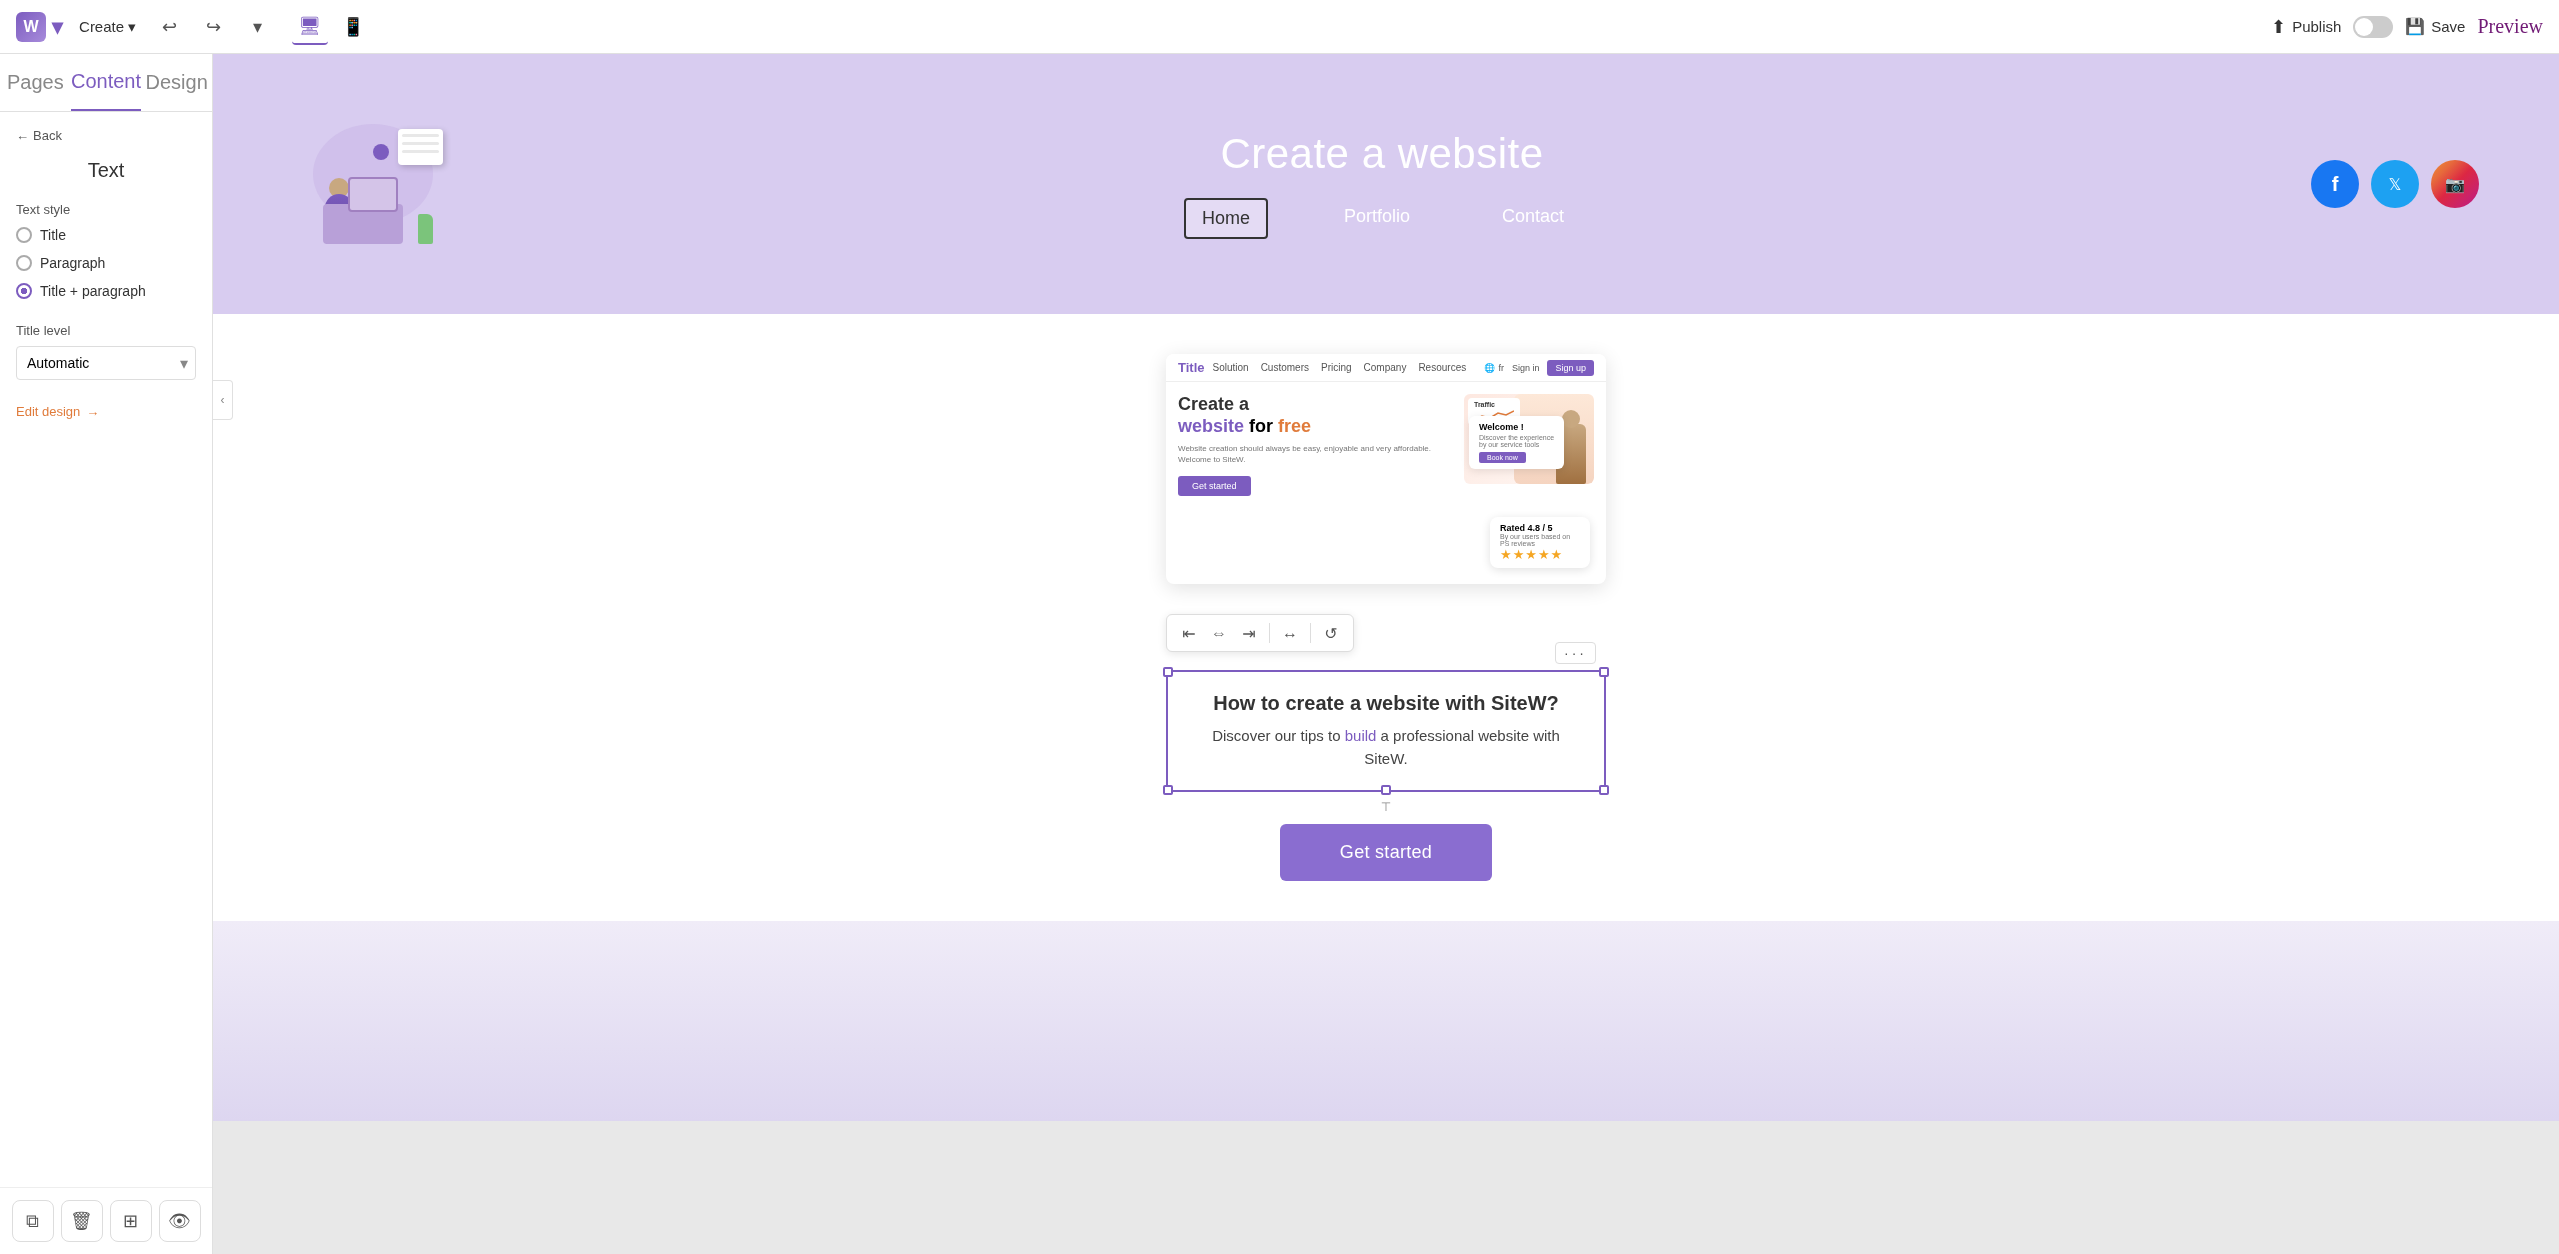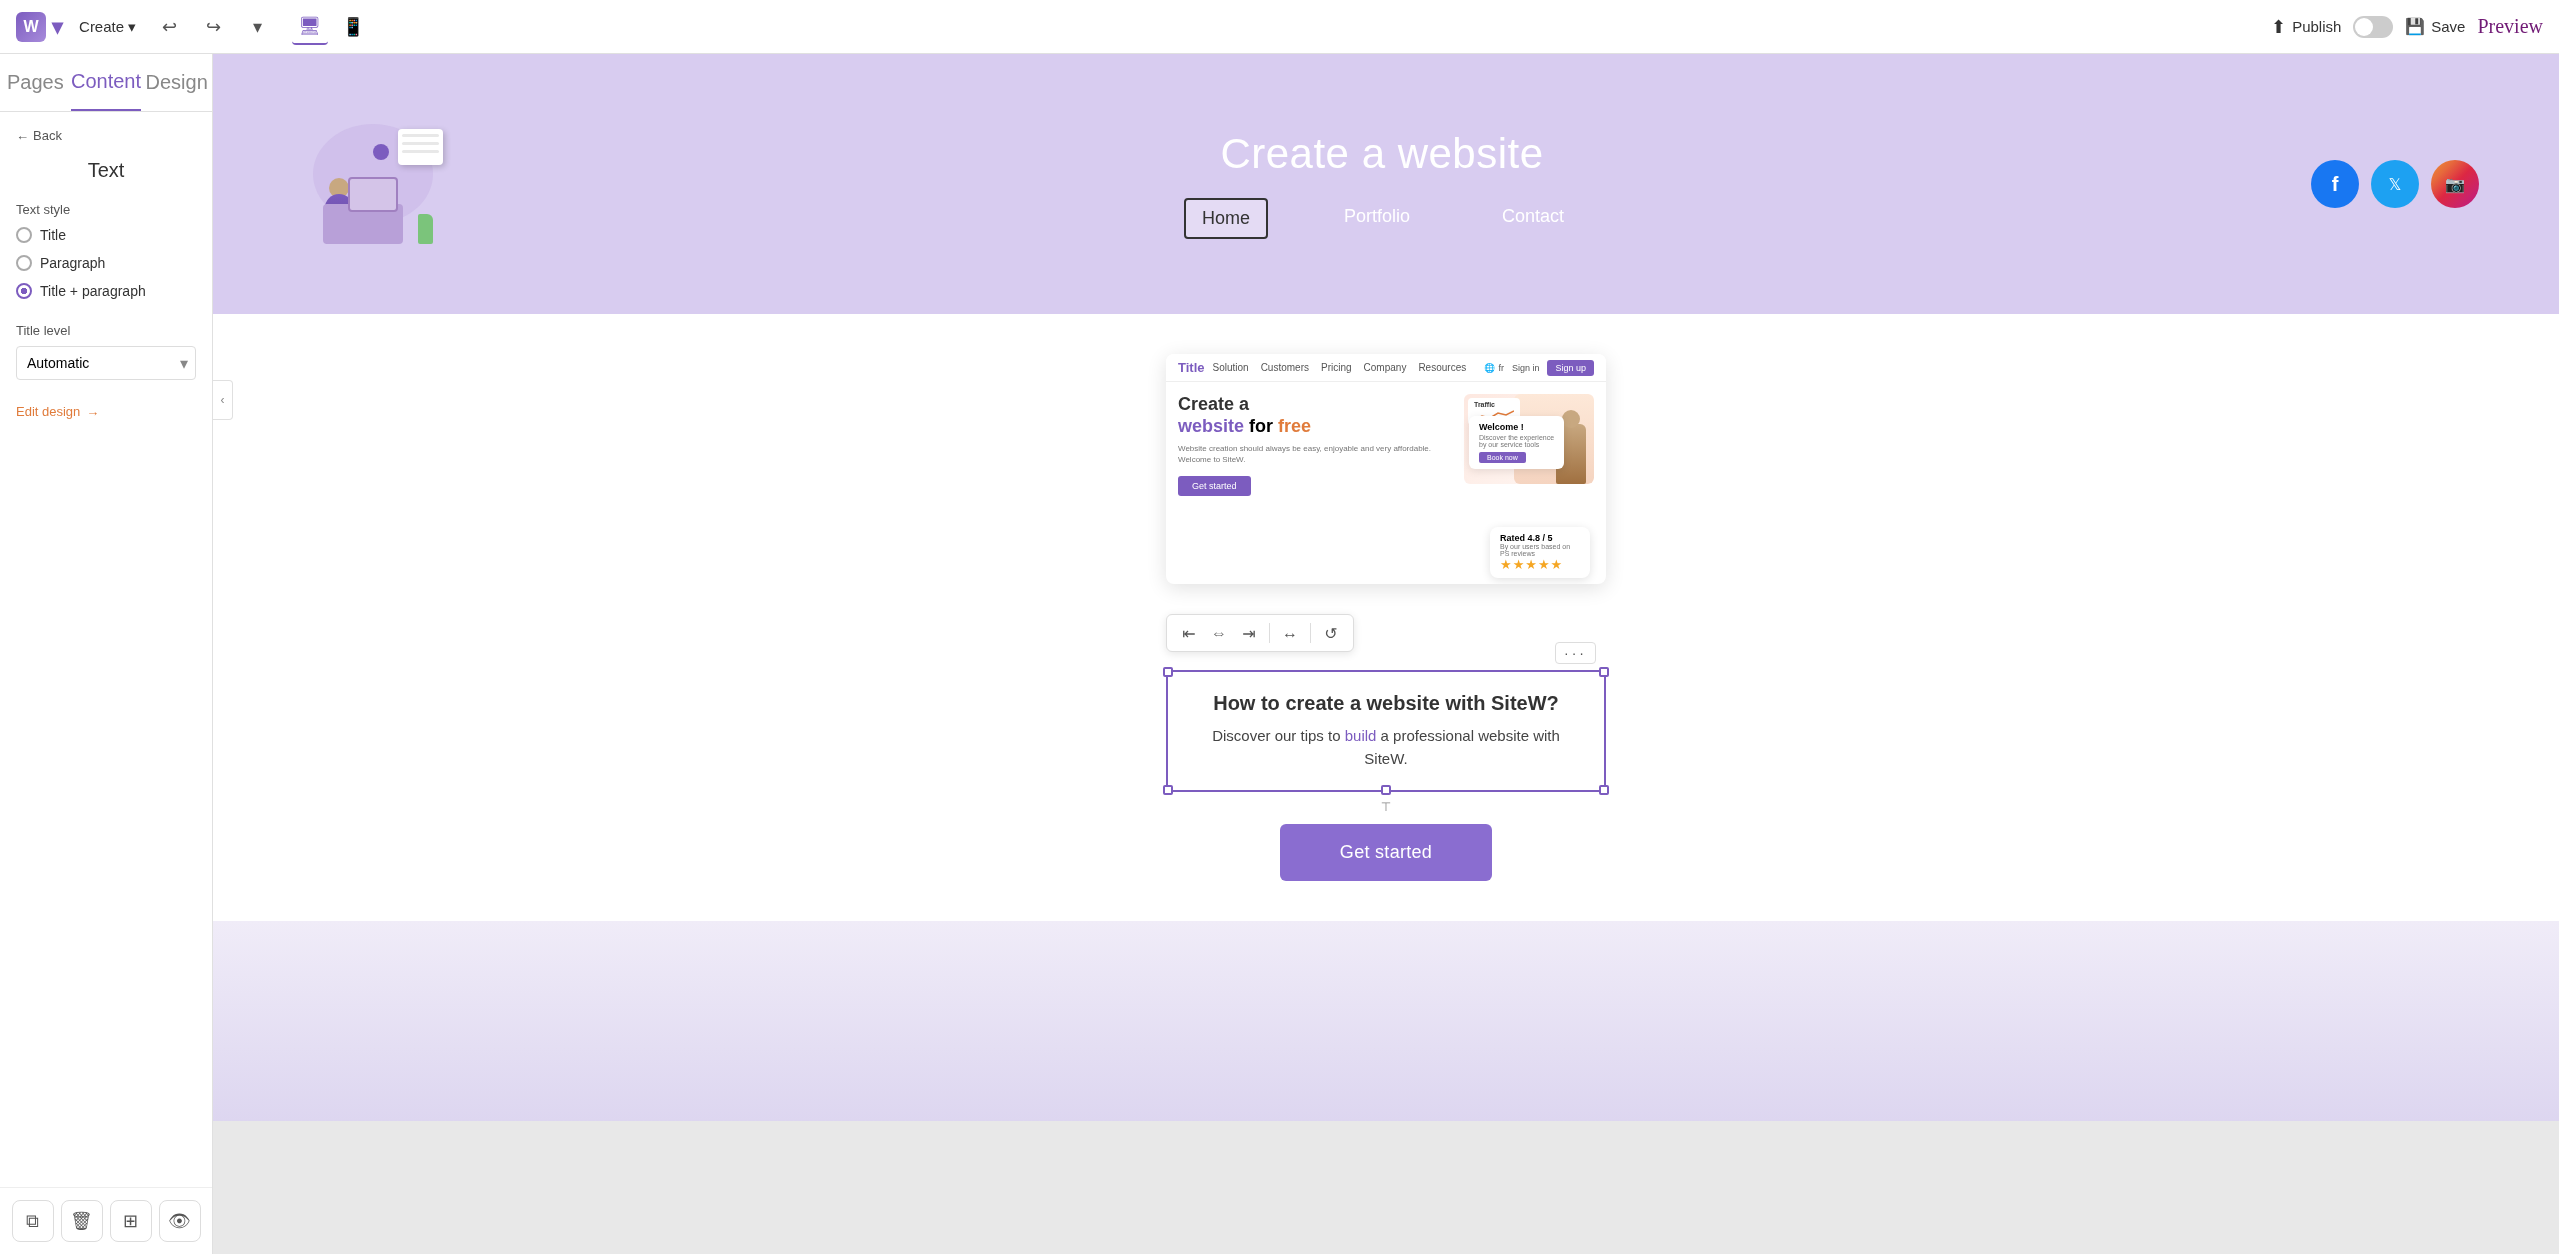--- a/index.html
+++ b/index.html
@@ -577,21 +577,21 @@
                 </div>
               </div>
               <div class="welcome-card" style="margin-top:12px;">
                 <div class="welcome-title">Welcome !</div>
                 <div style="font-size:7px; color:#777; margin-top:2px;">Discover the experience<br>by our service tools</div>
                 <div style="margin-top:4px; background:#7c5cbf; color:white; font-size:7px; padding:2px 8px; border-radius:2px; display:inline-block;">Book now</div>
               </div>
             </div>
           </div>
 
-          <div style="position:absolute; bottom:6px; right:16px; background:white; border-radius:8px; padding:6px 10px; box-shadow:0 2px 10px rgba(0,0,0,0.12); font-size:8px; width:100px;">
+          <div style="position:absolute; bottom:16px; right:16px; background:white; border-radius:8px; padding:6px 10px; box-shadow:0 2px 10px rgba(0,0,0,0.12); font-size:8px; width:100px;">
             <div style="font-weight:700; font-size:9px;">Rated 4.8 / 5</div>
             <div style="font-size:7px; color:#777;">By our users based on PS reviews</div>
             <div style="color:#f5a623; font-size:13px; letter-spacing:1px;">★★★★★</div>
           </div>
         </div>
 
         <div style="display:flex; align-items:flex-end; width:440px;">
           <div class="alignment-toolbar">
             <button class="align-btn" title="Align left">⇤</button>
             <button class="align-btn" title="Align center">⇔</button>

